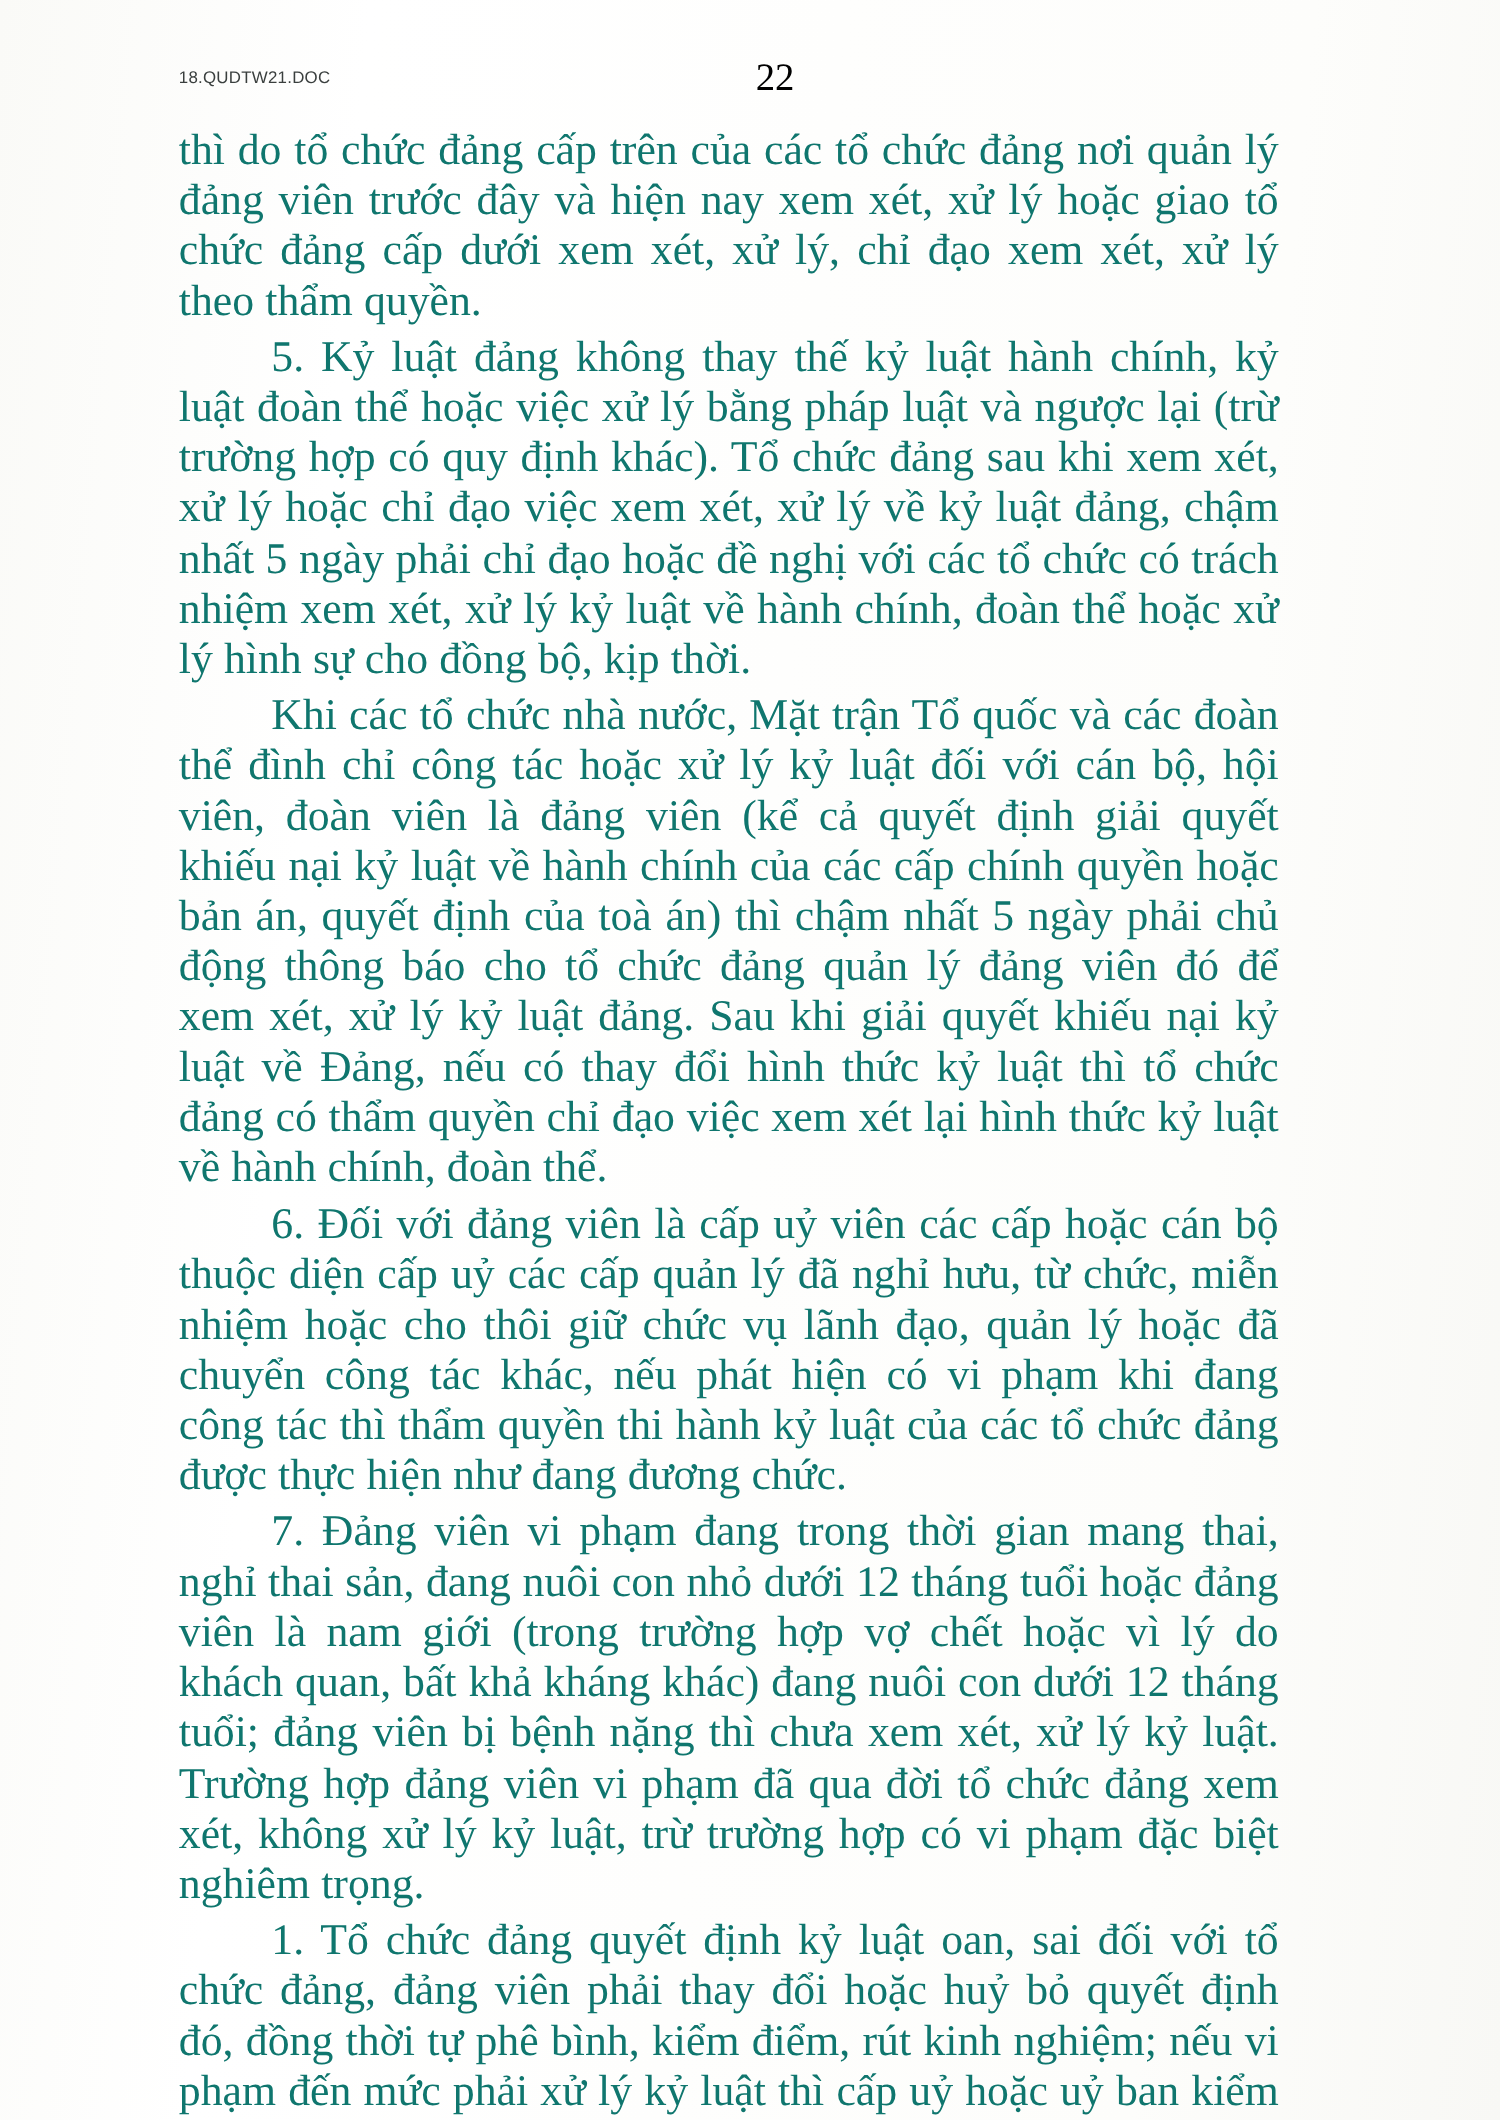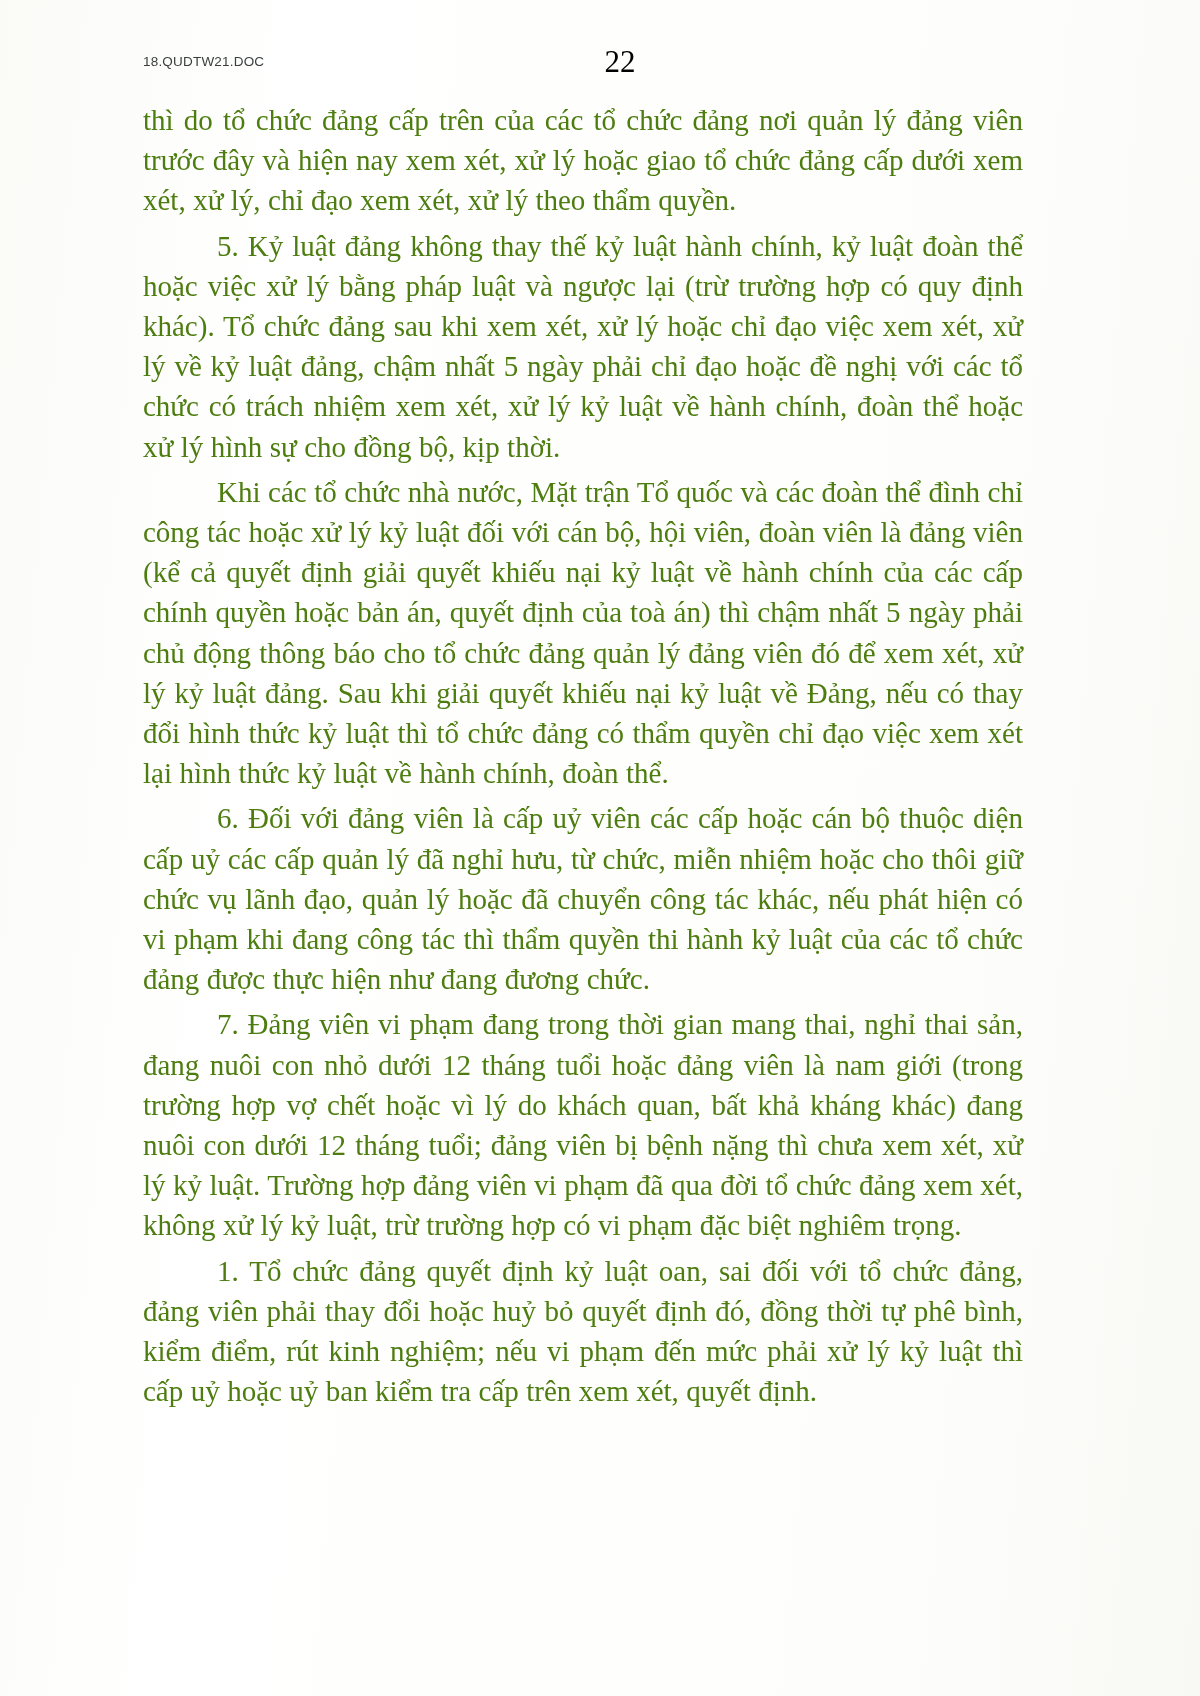--- a/index.html
+++ b/index.html
@@ -66,27 +66,27 @@
 
   
   .body-block {
     position: absolute;
     top: 100px;
     left: 143px;
     width: 880px;
   }
   p.para {
     margin: 0 0 0 0;
-    font-size: 29px;
+    font-size: 35px;
     line-height: 40.2px;
     text-align: justify;
     text-justify: inter-word;
     -webkit-hyphens: none;
     hyphens: none;
-    color: #4d7c0f;
+    color: #0f766e;
     word-spacing: 0.2px;
   }
   p.para.indent {
     text-indent: 74px;
   }
   p.para.gap {
     margin-top: 5px;
   }
   
   p.para { text-align-last: left; }

